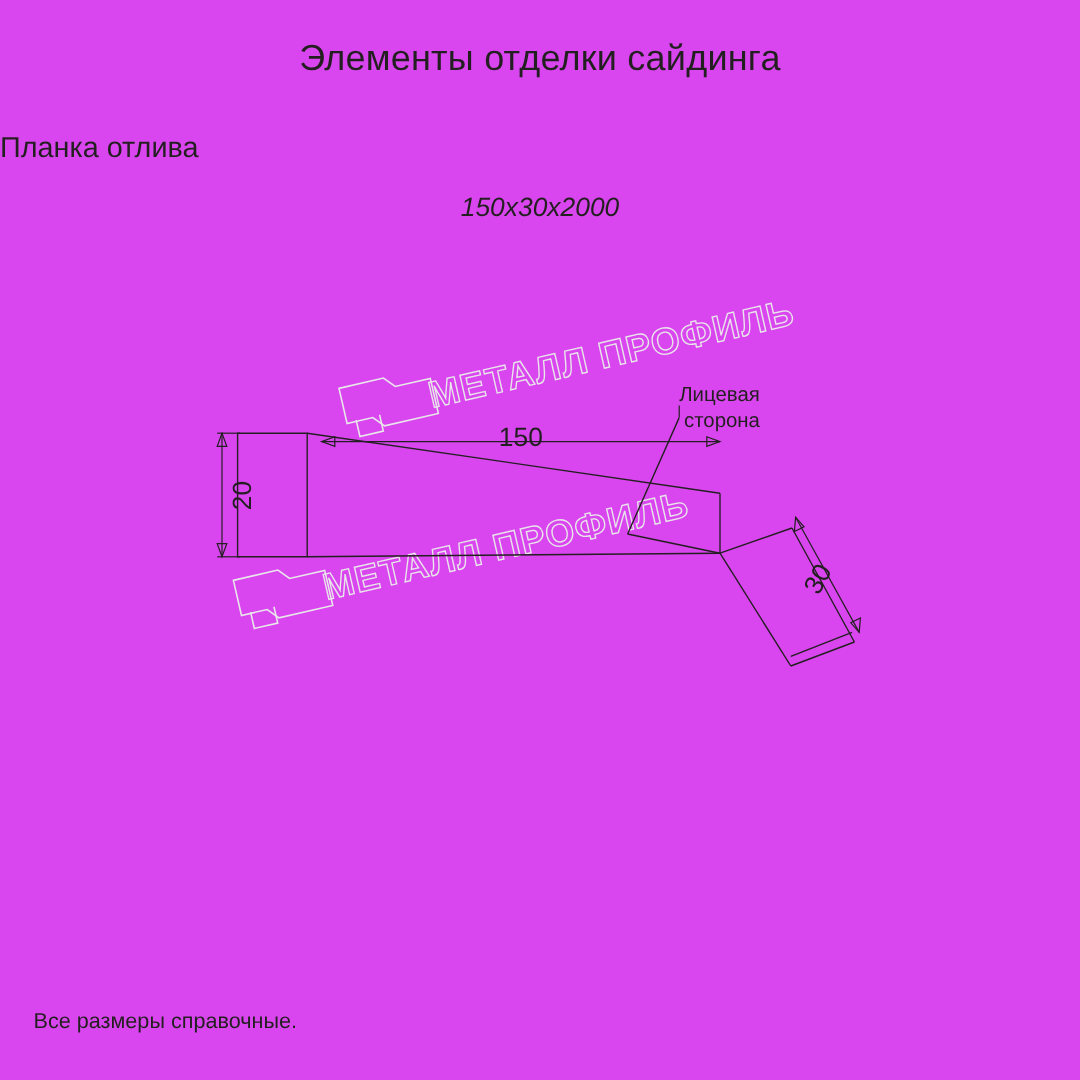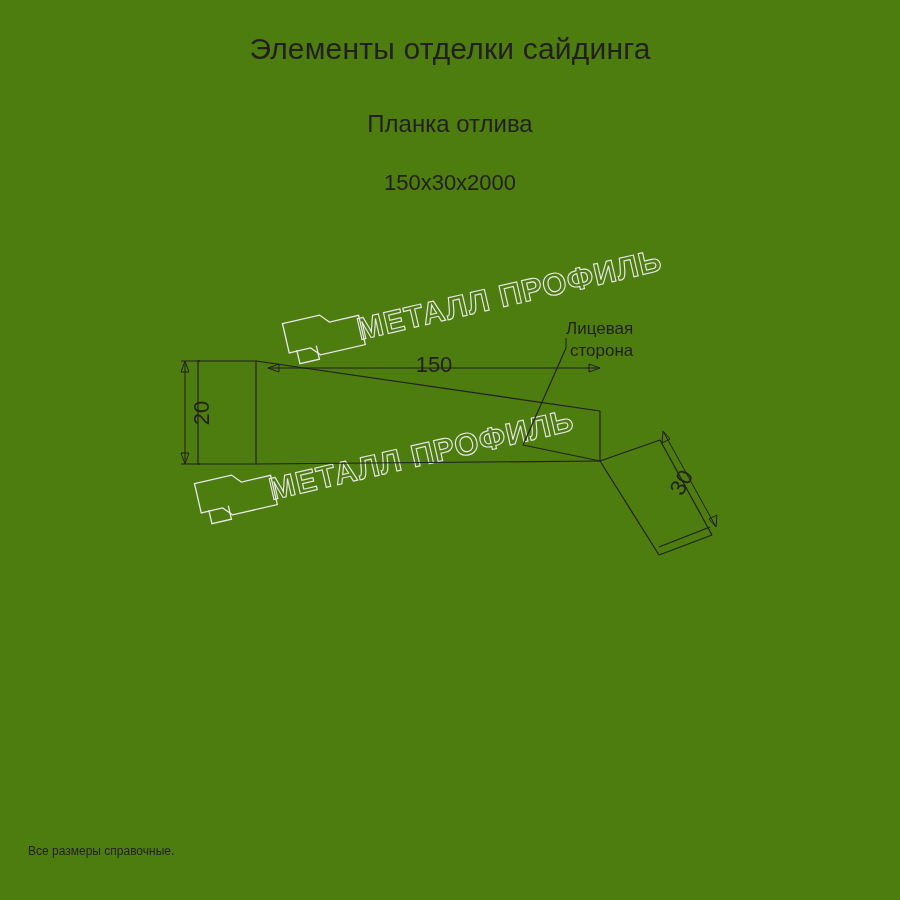--- a/index.html
+++ b/index.html
@@ -4,65 +4,66 @@
 <style>
   html, body {
     margin: 0;
     padding: 0;
     background: #ffffff;
   }
   #page {
     position: relative;
     width: 900px;
     height: 900px;
-    background: #4d7c0f;
+    background: #d946ef;
     font-family: "Liberation Sans", sans-serif;
     color: #231f20;
     overflow: hidden;
   }
   .title {
     position: absolute;
     top: 32px;
     left: 0;
     width: 900px;
     text-align: center;
     font-size: 30px;
     font-weight: 400;
     letter-spacing: 0.2px;
   }
   .subtitle {
     position: absolute;
     top: 110px;
     left: 0;
     width: 900px;
-    text-align: center;
+    text-align: left;
     font-size: 24px;
     font-weight: 400;
   }
   .dims {
     position: absolute;
-    top: 170px;
+    top: 160px;
     left: 0;
     width: 900px;
     text-align: center;
     font-size: 22px;
     font-weight: 400;
+    font-style: italic;
   }
   .drawing {
     position: absolute;
     top: 250px;
     left: 0;
     width: 900px;
     height: 420px;
   }
   .footer {
     position: absolute;
     left: 28px;
     bottom: 36px;
-    font-size: 12px;
+    font-size: 18px;
     line-height: 25px;
   }
   .footer div { white-space: nowrap; }
   svg { display: block; }
   .wm-text {
     font-family: "Liberation Sans", sans-serif;
     font-weight: 700;
     font-size: 31px;
     fill: none;
     stroke: #e9e7ea;

